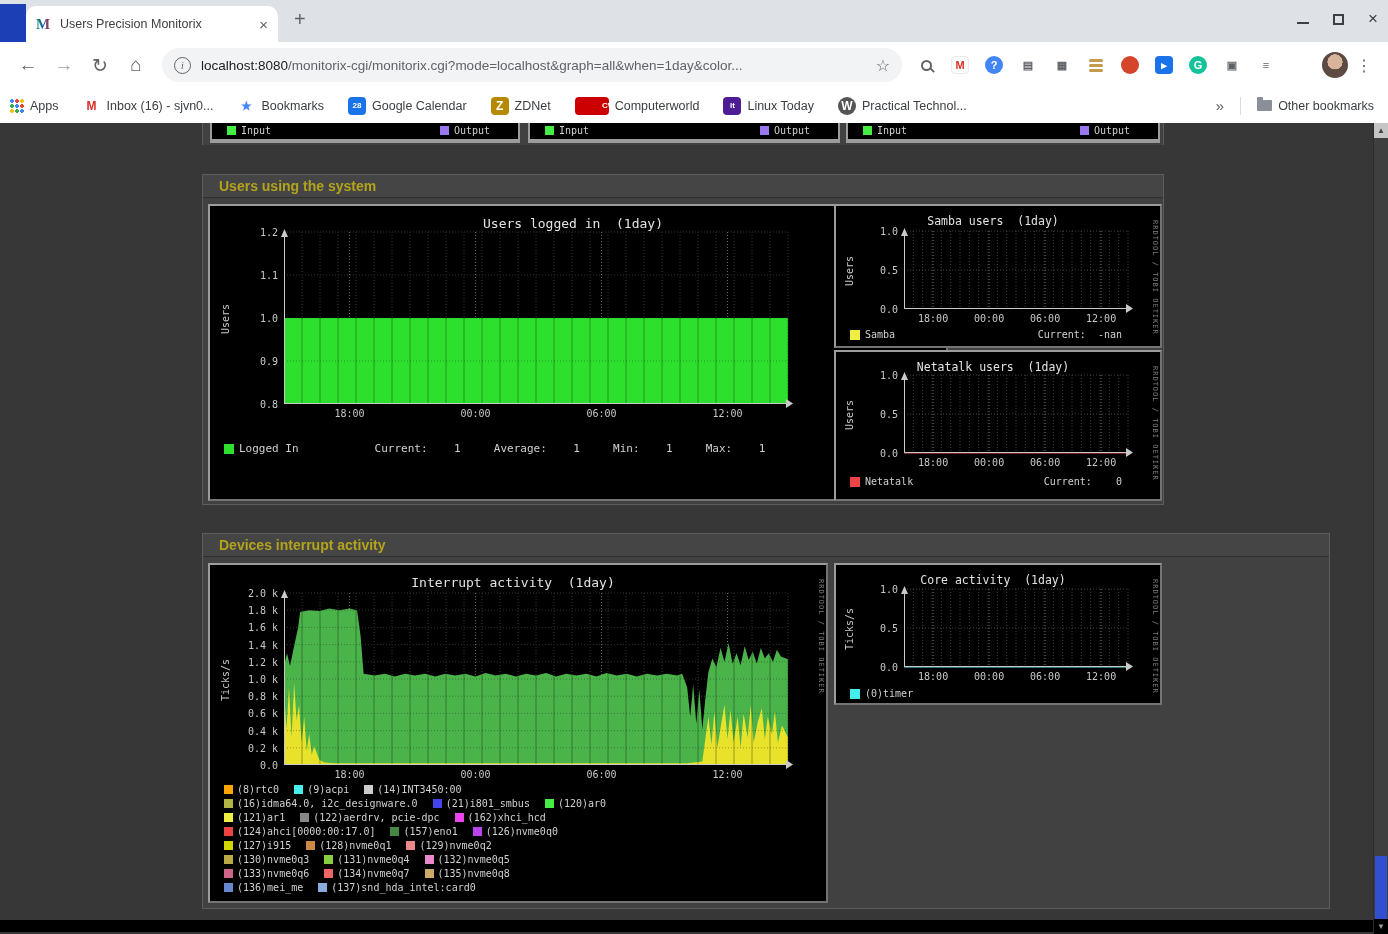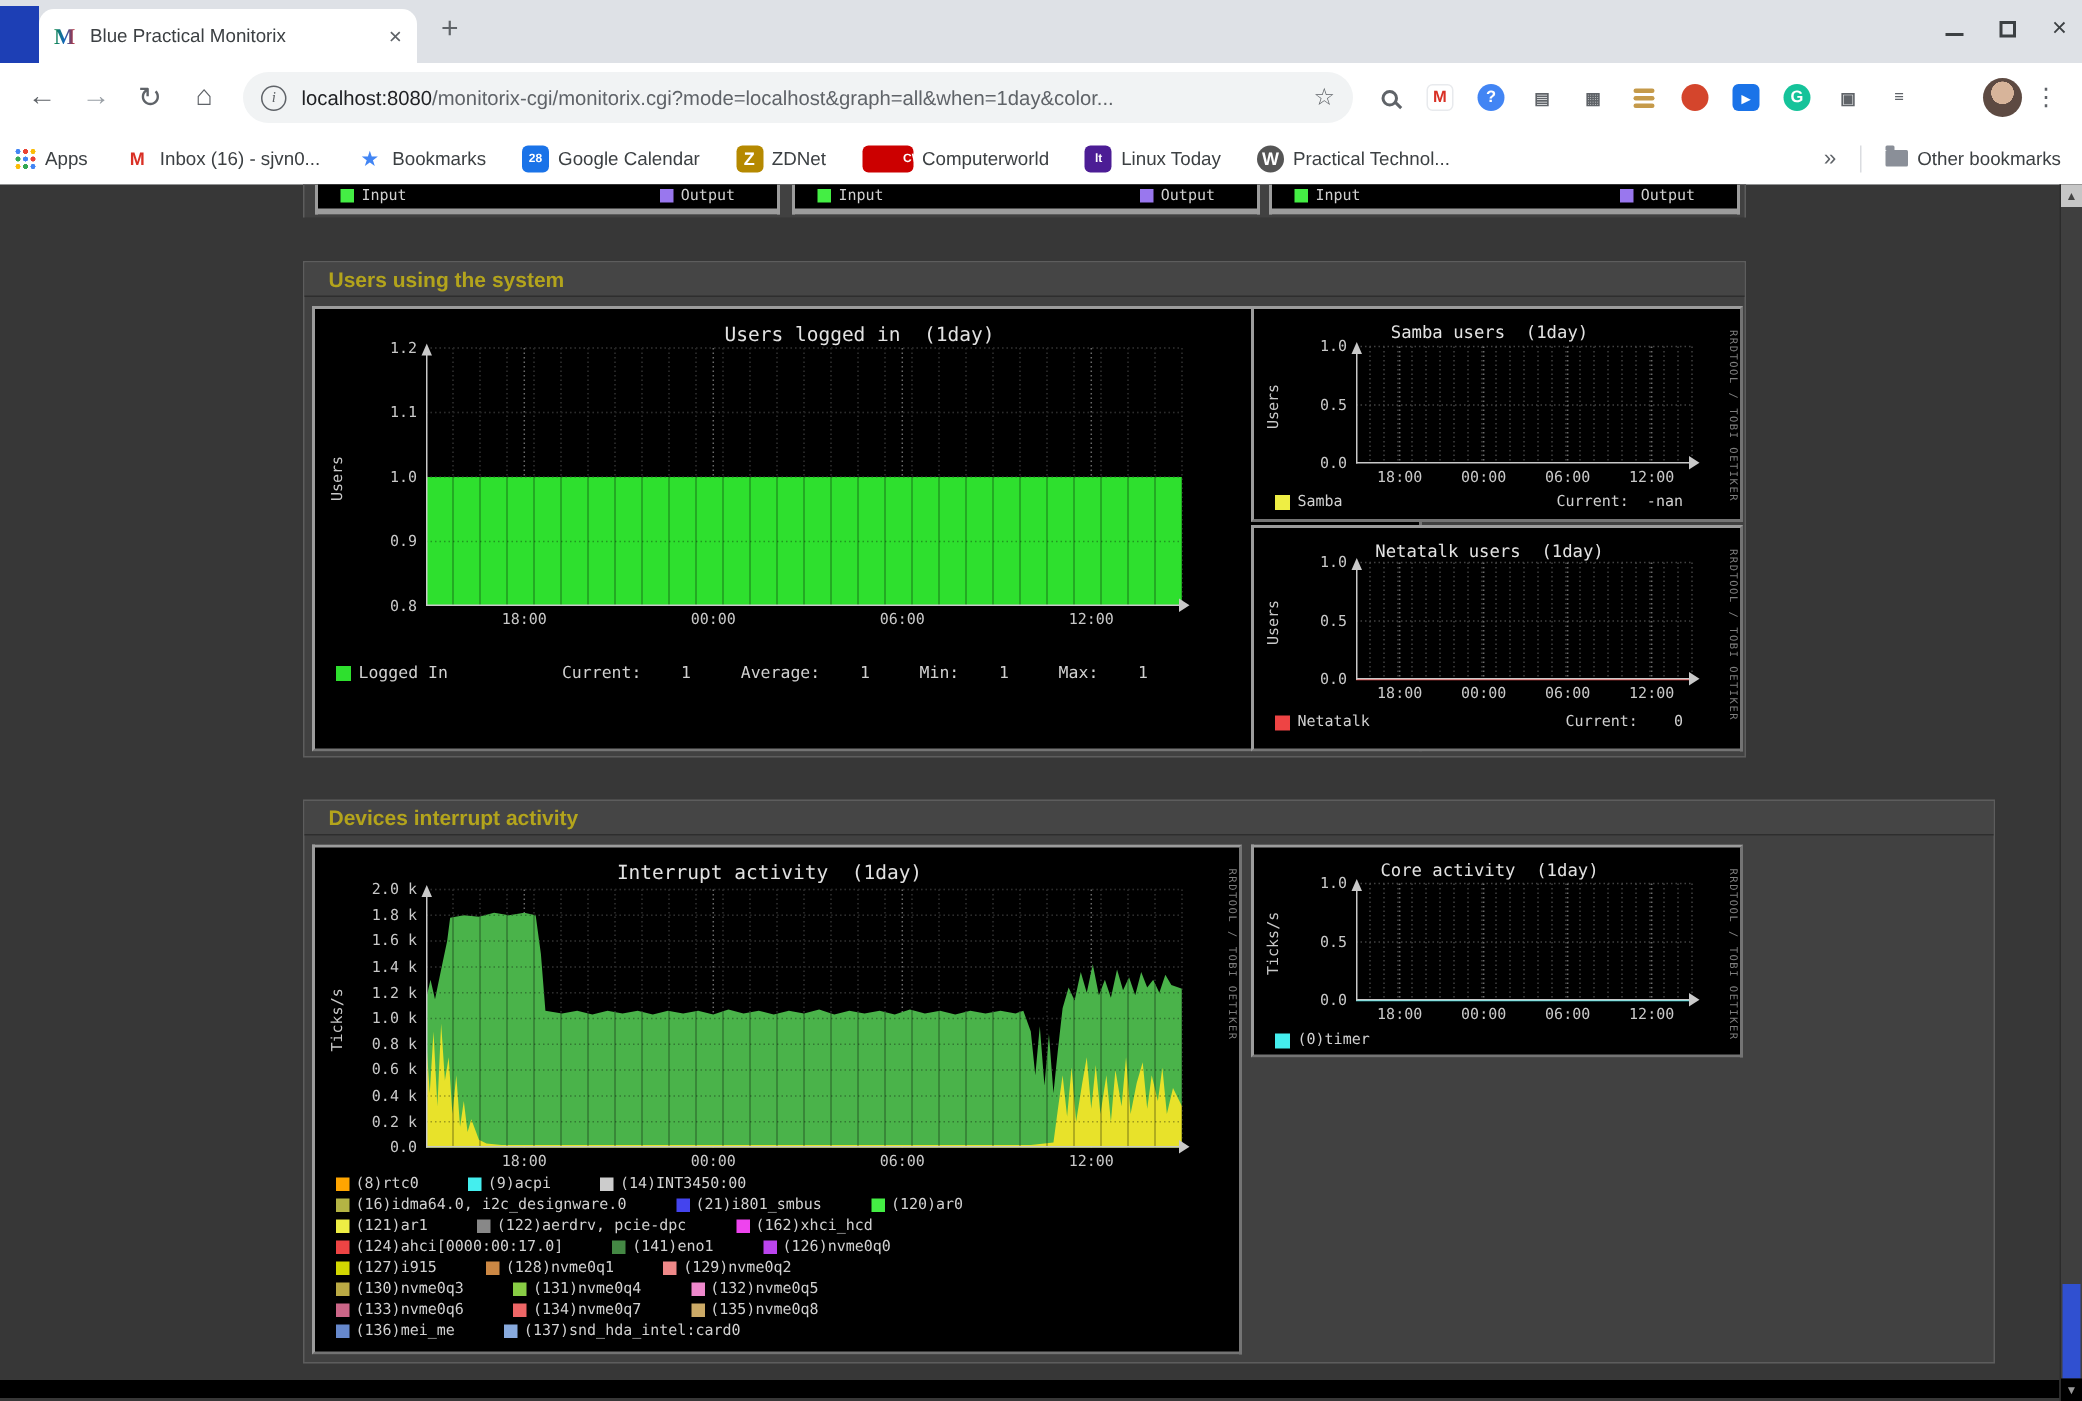--- a/index.html
+++ b/index.html
@@ -64,21 +64,21 @@
 .plot{position:absolute}
 .ylab{position:absolute;color:#c8c8c8;font:10px "DejaVu Sans Mono",monospace;transform:rotate(-90deg);transform-origin:left top;white-space:pre}
 .watermark{position:absolute;right:1px;top:14px;color:#7e7e7e;font-size:7px;font-family:"DejaVu Sans Mono",monospace;writing-mode:vertical-rl;letter-spacing:1px}
 .ytick{position:absolute;color:#c8c8c8;font:10px "DejaVu Sans Mono",monospace;text-align:right;width:44px;white-space:pre}
 .xtick{position:absolute;color:#c8c8c8;font:10px "DejaVu Sans Mono",monospace;width:40px;text-align:center}
 .glegend{position:absolute;display:flex;align-items:center;font:11px "DejaVu Sans Mono",monospace;color:#d0d0d0}
 .small .glegend{font-size:10px}
 .sw{width:10px;height:10px;margin-right:5px;flex:none}
 .lent{display:flex;align-items:center}
 .lstats{white-space:pre}
-.lrow{display:flex;align-items:center;gap:33px;height:13px;font:10px "DejaVu Sans Mono",monospace;color:#d0d0d0;margin-bottom:1px}
+.lrow{display:flex;align-items:center;gap:15px;height:13px;font:10px "DejaVu Sans Mono",monospace;color:#d0d0d0;margin-bottom:1px}
 .lrow .sw{width:9px;height:9px;margin-right:4px}
 .botbar{position:absolute;left:0;width:1373px;top:797px;height:12px;background:#000}
 
 .sbar{position:absolute;right:0;top:0;width:15px;bottom:0;background:#3f3f3f;border-left:1px solid #2b2b2b}
 .sbar .up{position:absolute;top:0;left:0;right:0;height:15px;background:#c6c6c6;color:#444;font-size:8px;display:flex;align-items:center;justify-content:center}
 .sbar .thumb{position:absolute;left:1px;right:1px;top:733px;height:63px;background:#3050d0}
 .sbar .down{position:absolute;bottom:0;left:0;right:0;height:15px;background:#000;color:#999;font-size:8px;display:flex;align-items:center;justify-content:center}
 </style>
 </head>
 <body>
@@ -93,21 +93,21 @@
             <defs>
               <linearGradient id="mg" x1="0" y1="0" x2="1" y2="0">
                 <stop offset="0" stop-color="#0c8a3e"></stop>
                 <stop offset="0.5" stop-color="#1565c0"></stop>
                 <stop offset="1" stop-color="#c62828"></stop>
               </linearGradient>
             </defs>
             <text x="0" y="13" font-size="15" font-weight="bold" fill="url(#mg)" font-family="Liberation Serif,serif">M</text>
           </svg>
       </span>
-      <span class="tab-title">Blue Practical Monitorix</span>
+      <span class="tab-title">Users Precision Monitorix</span>
       <span class="tab-close">×</span>
     </div>
     <span class="newtab">+</span>
     <div class="wctrl">
       <span class="wmin"></span>
       <span class="wmax"></span>
       <span class="wclose">×</span>
     </div>
   </div>
 
@@ -601,21 +601,21 @@
                 <span>(162)xhci_hcd</span>
               </span>
             </div>
             <div class="lrow">
               <span class="lent">
                 <span class="sw" style="background: rgb(238, 68, 68);"></span>
                 <span>(124)ahci[0000:00:17.0]</span>
               </span>
               <span class="lent">
                 <span class="sw" style="background: rgb(68, 136, 68);"></span>
-                <span>(141)eno1</span>
+                <span>(157)eno1</span>
               </span>
               <span class="lent">
                 <span class="sw" style="background: rgb(187, 68, 238);"></span>
                 <span>(126)nvme0q0</span>
               </span>
             </div>
             <div class="lrow">
               <span class="lent">
                 <span class="sw" style="background: rgb(211, 215, 1);"></span>
                 <span>(127)i915</span>

